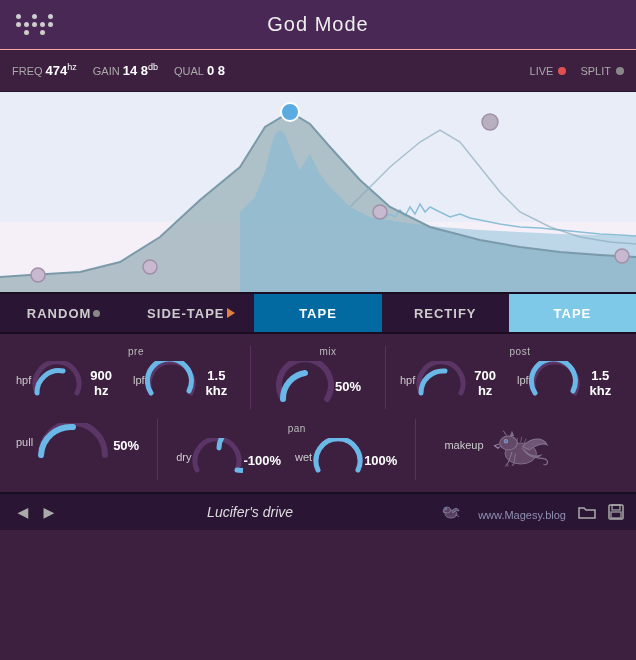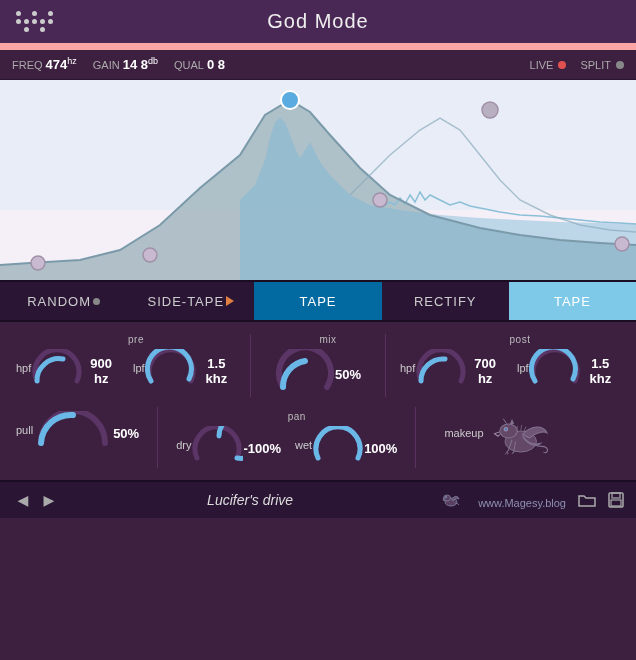--- a/index.html
+++ b/index.html
@@ -13,21 +13,21 @@
     }
 
     
     .header {
       background: #4a2855;
       height: 50px;
       display: flex;
       align-items: center;
       justify-content: center;
       position: relative;
-      border-bottom: 7px solid #fca5a5;
+      border-bottom: 1px solid #fca5a5;
     }
     .header-logo {
       position: absolute;
       left: 16px;
       top: 50%;
       transform: translateY(-50%);
       display: grid;
       grid-template-columns: repeat(5, 6px);
       grid-template-rows: repeat(3, 6px);
       gap: 2px;
@@ -42,21 +42,21 @@
     .header-title {
       font-size: 20px;
       font-weight: 300;
       color: #eee;
       letter-spacing: 1px;
     }
 
     
     .status-bar {
       background: #3d2040;
-      height: 30px;
+      height: 42px;
       display: flex;
       align-items: center;
       padding: 0 12px;
       font-size: 12px;
       color: #ddd;
       border-bottom: 1px solid #2a1530;
     }
     .status-bar .label {
       color: #aaa;
       margin-right: 3px;
@@ -116,21 +116,21 @@
       align-items: stretch;
       border-top: 2px solid #1a0d22;
       border-bottom: 2px solid #1a0d22;
     }
     .tab {
       flex: 1;
       display: flex;
       align-items: center;
       justify-content: center;
       font-size: 13px;
-      font-weight: 400;
+      font-weight: 700;
       letter-spacing: 1px;
       color: #ccc;
       cursor: pointer;
       position: relative;
       gap: 2px;
     }
     .tab.active-blue {
       background: #0369a1;
       color: #fff;
     }

